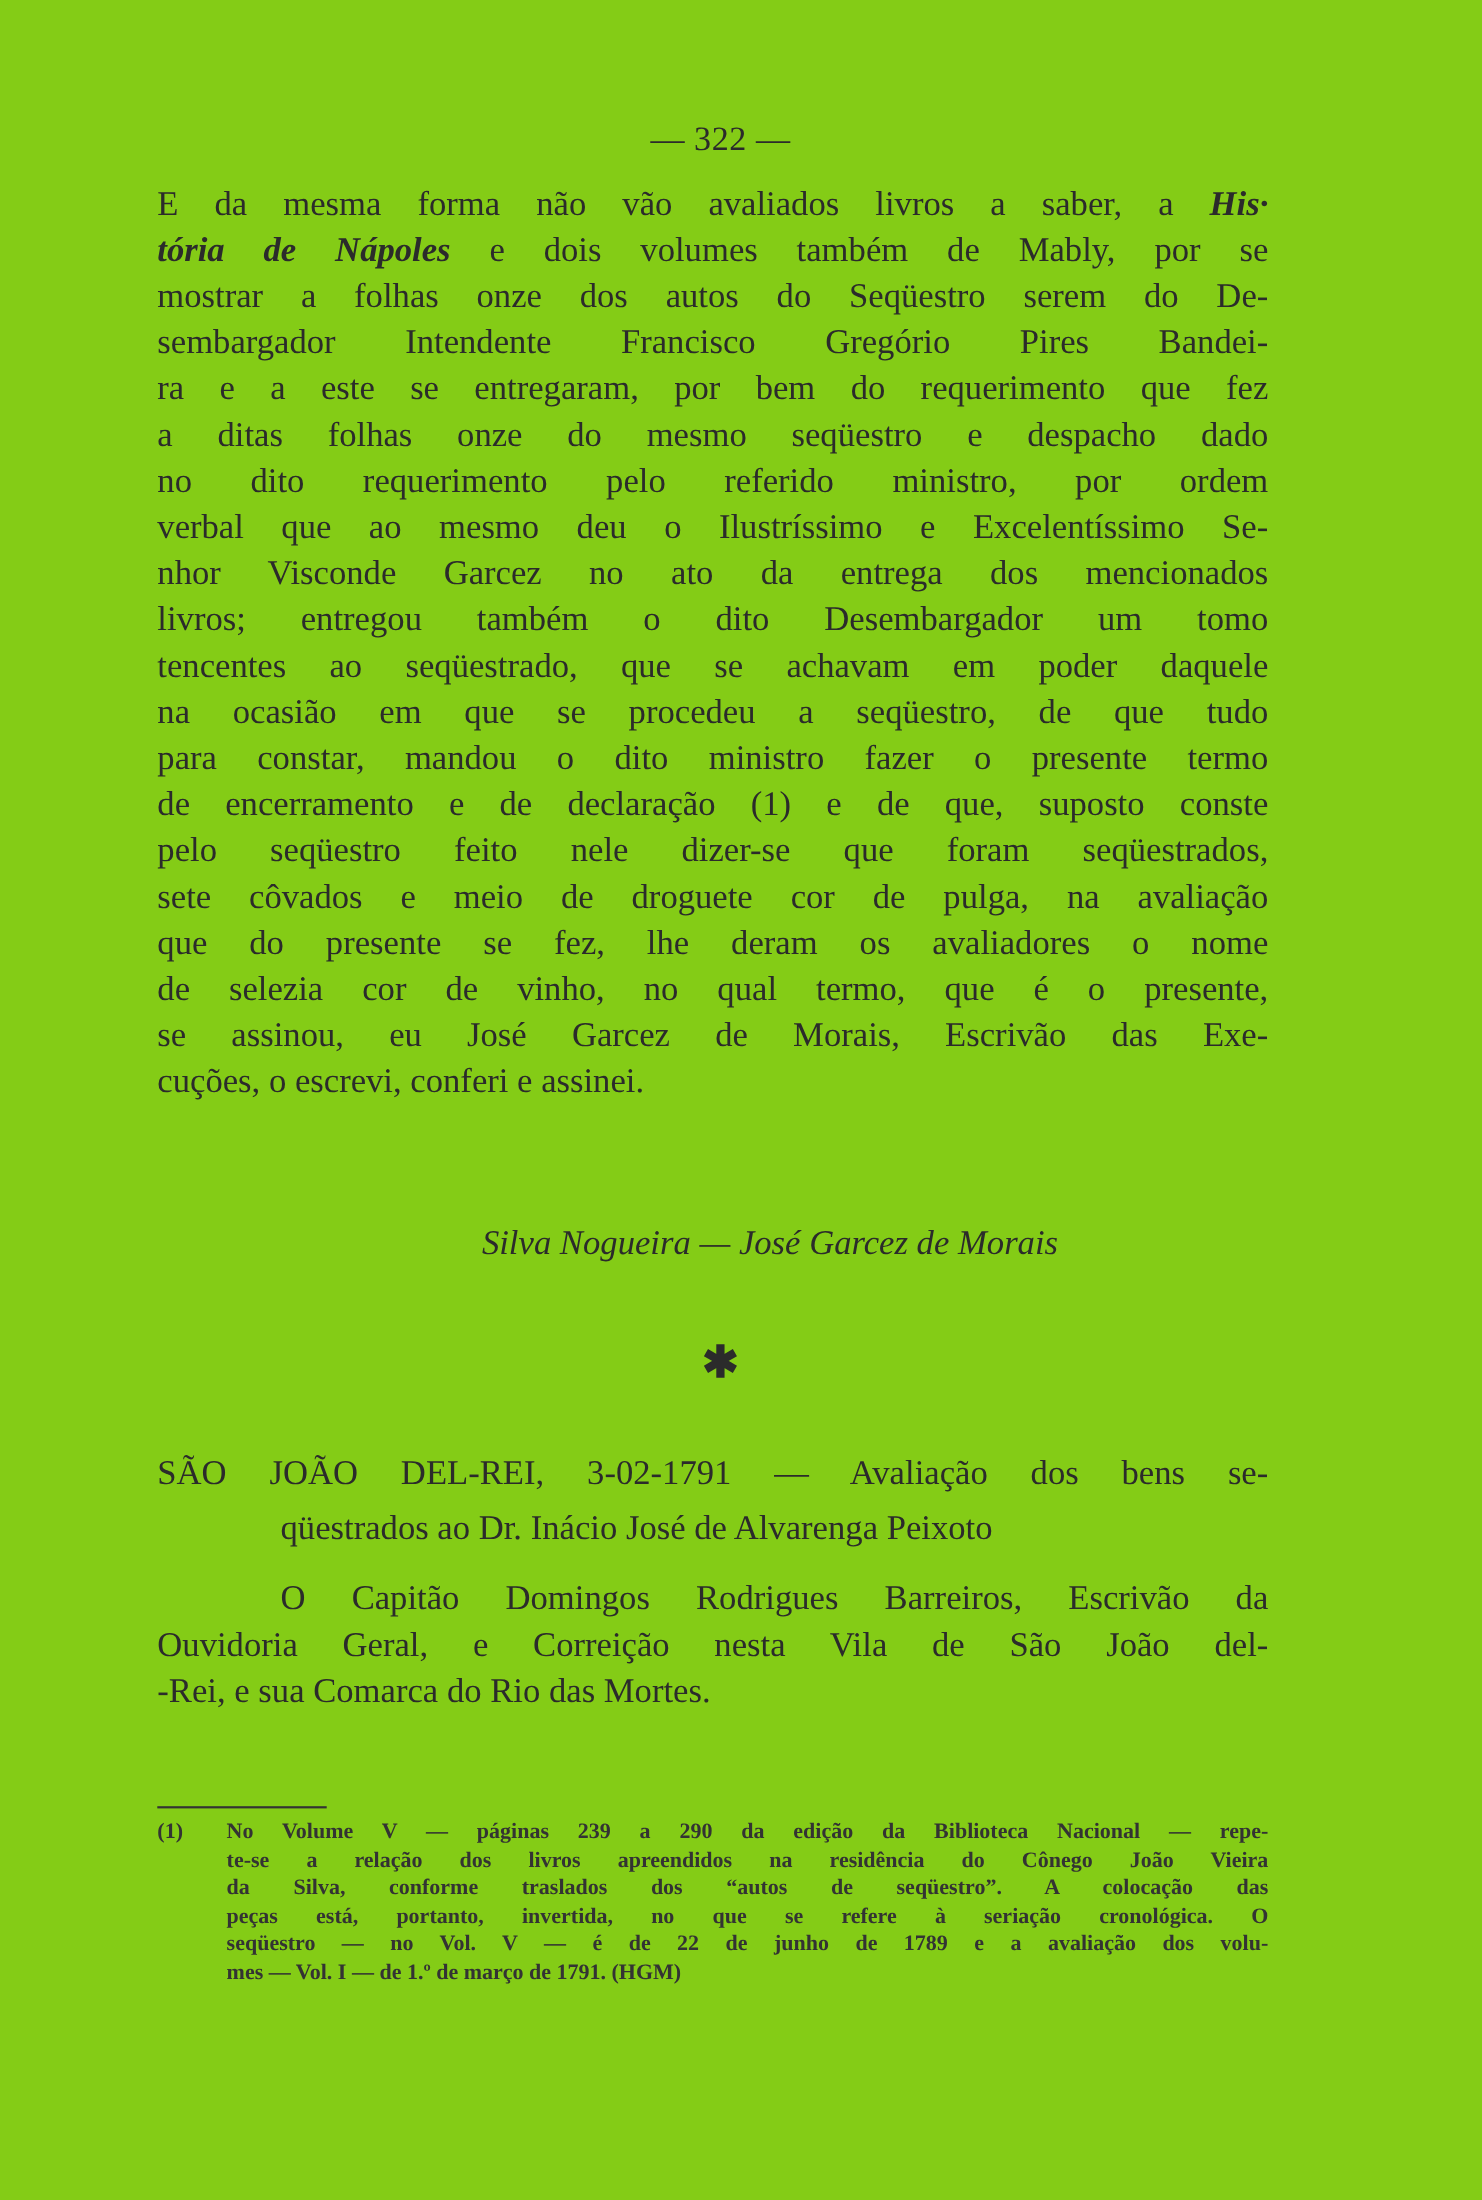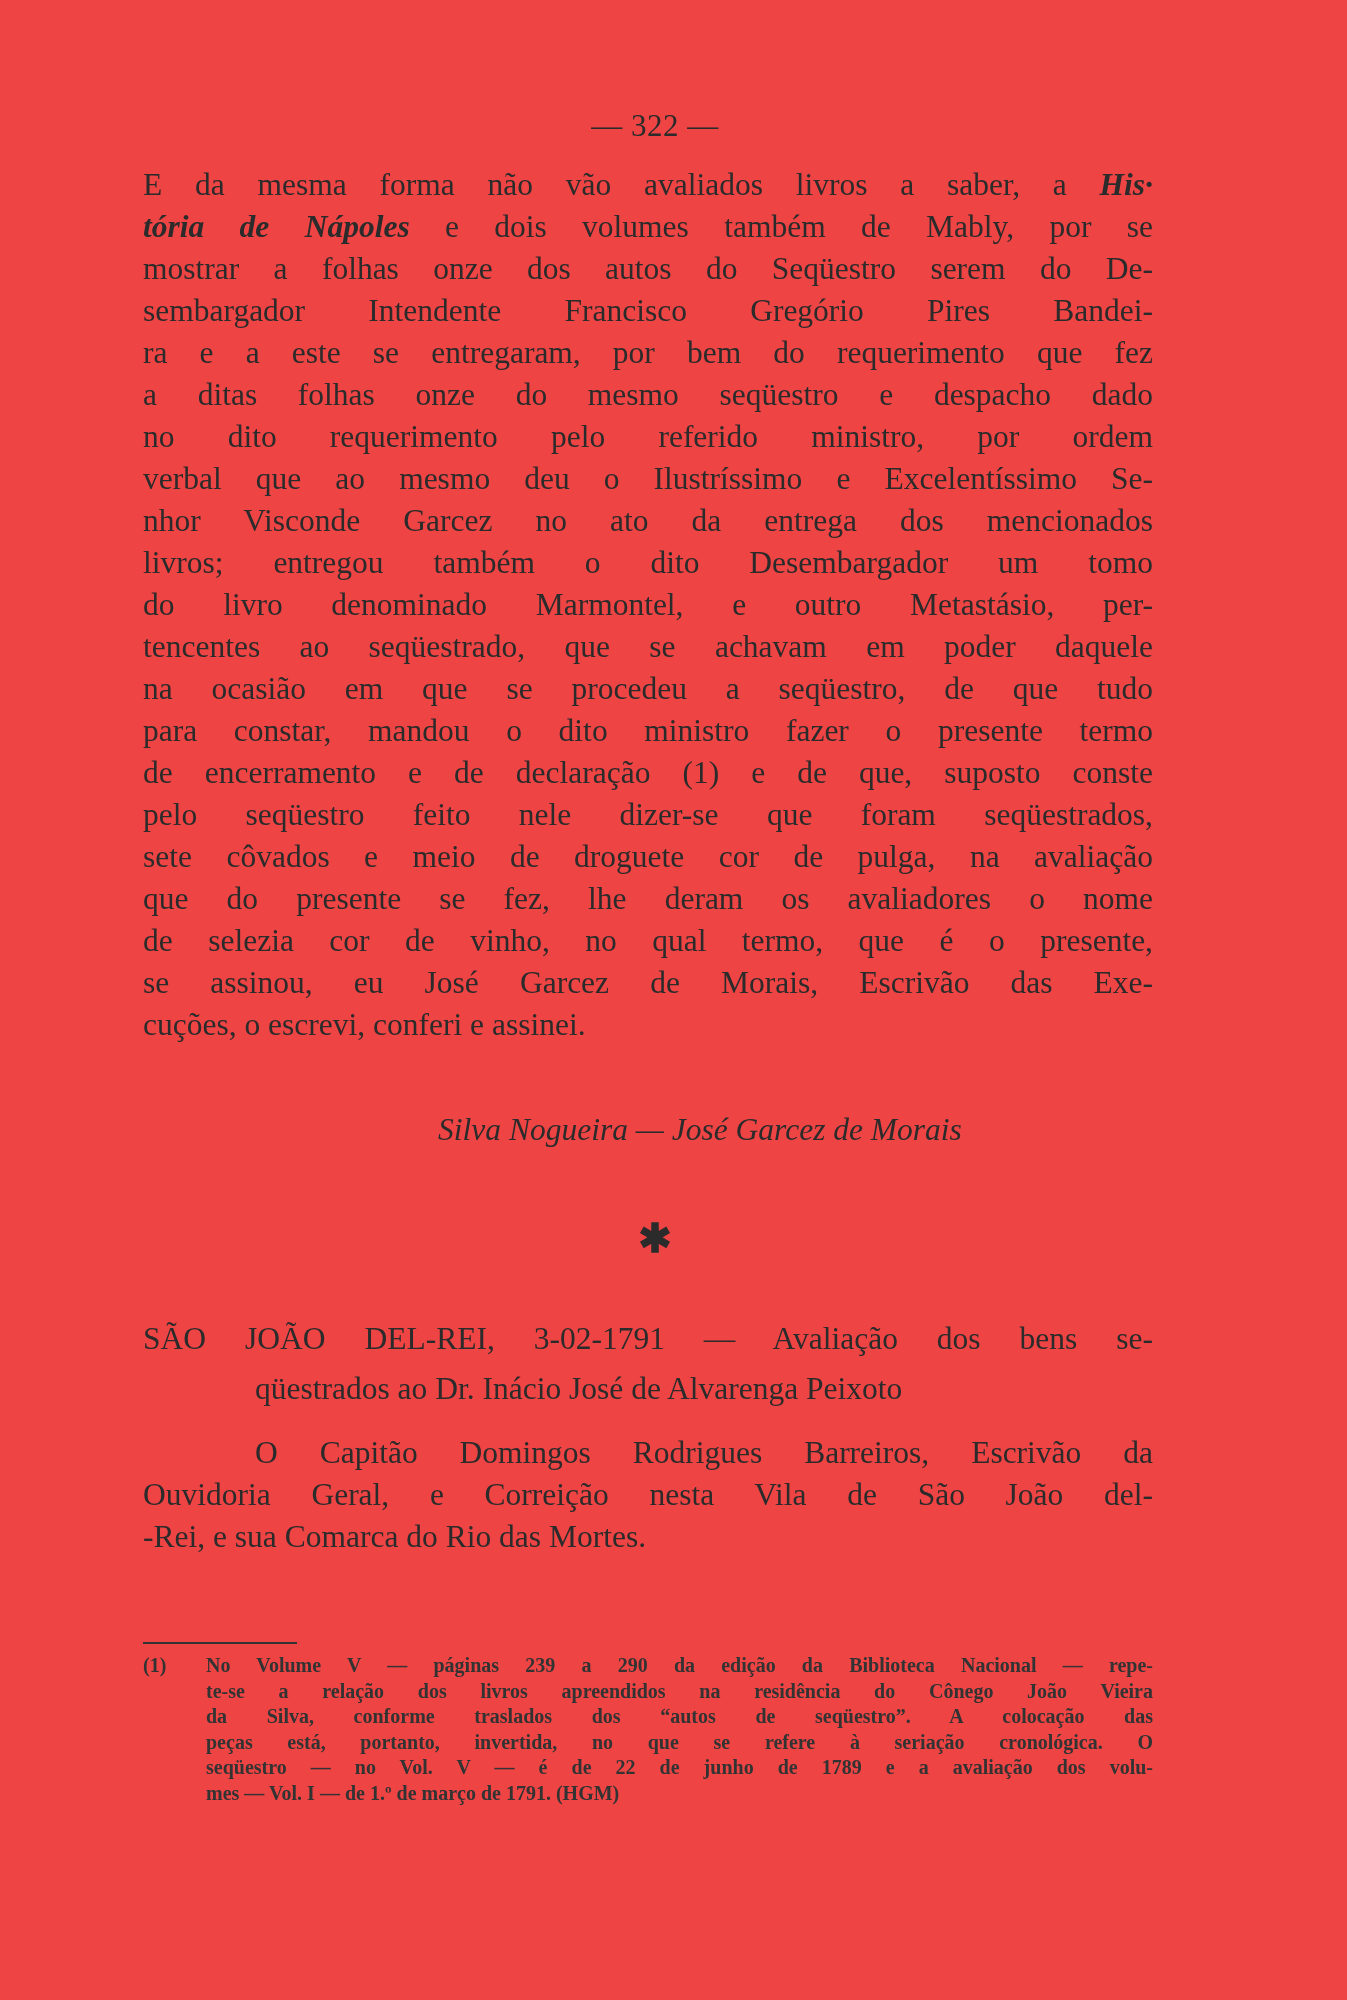--- a/index.html
+++ b/index.html
@@ -12,21 +12,21 @@
     height: 2000px;
     position: relative;
     overflow: hidden;
     color: #2b2b2b;
     font-family: "Liberation Serif", "DejaVu Serif", serif;
   }
   .page {
     position: absolute;
     left: 0; top: 0;
     width: 1347px; height: 2000px;
-    background: #ef4444;
+    background: #84cc16;
   }
   .page-number {
     position: absolute;
     top: 108px;
     left: 0;
     width: 1310px;
     text-align: center;
     font-size: 31px;
     letter-spacing: 0.5px;
   }
@@ -123,21 +123,20 @@
     <span class="line"><span>E da mesma forma não vão avaliados livros a saber, a </span><span class="bi">His·</span></span>
     <span class="line"><span class="bi">tória de Nápoles</span><span> e dois volumes também de Mably, por se</span></span>
     <span class="line">mostrar a folhas onze dos autos do Seqüestro serem do De-</span>
     <span class="line">sembargador Intendente Francisco Gregório Pires Bandei-</span>
     <span class="line">ra e a este se entregaram, por bem do requerimento que fez</span>
     <span class="line">a ditas folhas onze do mesmo seqüestro e despacho dado</span>
     <span class="line">no dito requerimento pelo referido ministro, por ordem</span>
     <span class="line">verbal que ao mesmo deu o Ilustríssimo e Excelentíssimo Se-</span>
     <span class="line">nhor Visconde Garcez no ato da entrega dos mencionados</span>
     <span class="line">livros; entregou também o dito Desembargador um tomo</span>
-    <span class="line">do livro denominado Marmontel, e outro Metastásio, per-</span>
     <span class="line">tencentes ao seqüestrado, que se achavam em poder daquele</span>
     <span class="line">na ocasião em que se procedeu a seqüestro, de que tudo</span>
     <span class="line">para constar, mandou o dito ministro fazer o presente termo</span>
     <span class="line">de encerramento e de declaração (1) e de que, suposto conste</span>
     <span class="line">pelo seqüestro feito nele dizer-se que foram seqüestrados,</span>
     <span class="line">sete côvados e meio de droguete cor de pulga, na avaliação</span>
     <span class="line">que do presente se fez, lhe deram os avaliadores o nome</span>
     <span class="line">de selezia cor de vinho, no qual termo, que é o presente,</span>
     <span class="line">se assinou, eu José Garcez de Morais, Escrivão das Exe-</span>
     <span class="line last">cuções, o escrevi, conferi e assinei.</span>

